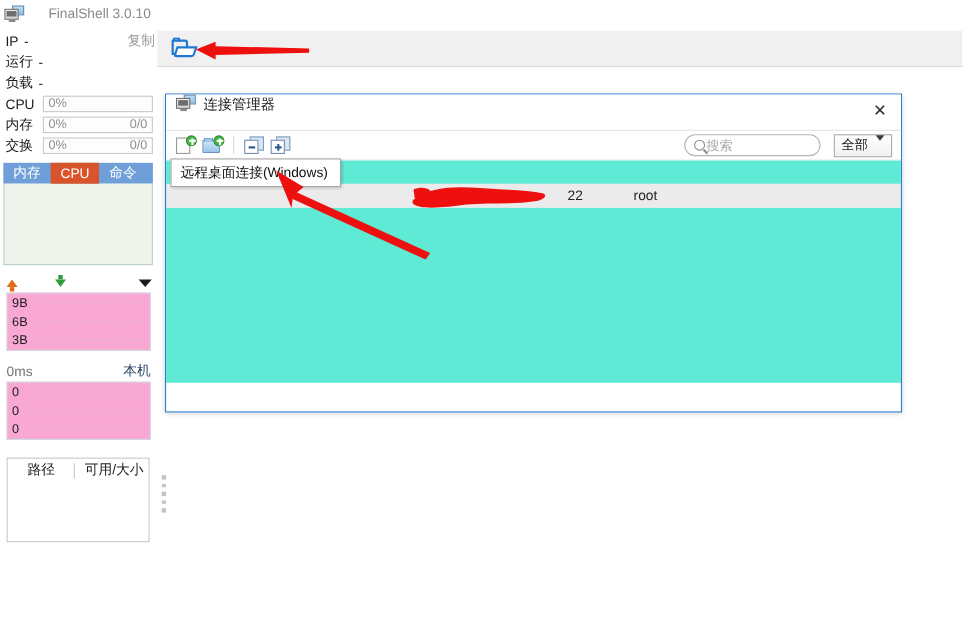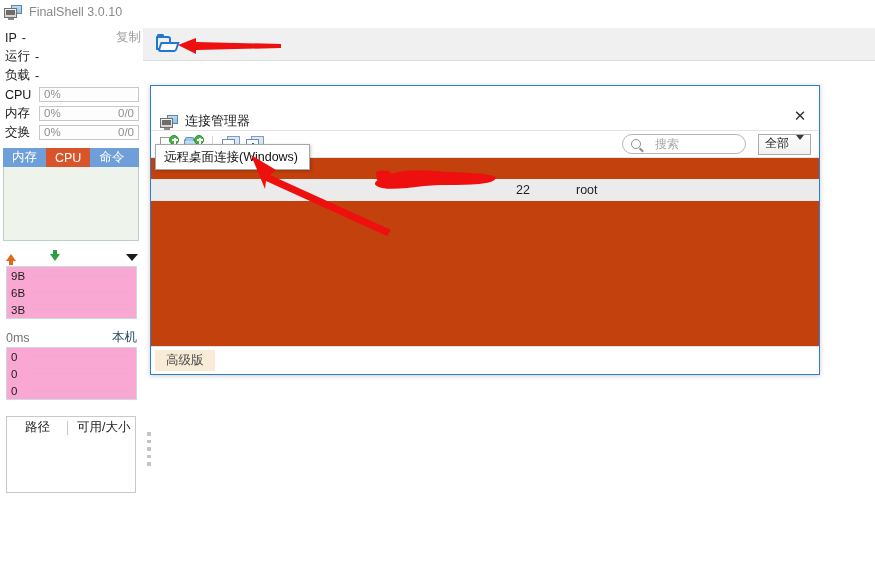--- a/index.html
+++ b/index.html
@@ -8,21 +8,21 @@
     font-family: "Liberation Sans", "DejaVu Sans", sans-serif;
     font-size: 12px;
     background: #ffffff;
     overflow: hidden;
   }
   #root { position: relative; width: 875px; height: 568px; background: #ffffff; }
 
   
   #app-titlebar {
     position: absolute; left: 0; top: 0; width: 875px; height: 24px;
-    display: flex; align-items: center; gap: 7px; padding-left: 4px;
+    display: flex; align-items: center; gap: 22px; padding-left: 4px;
     background: #ffffff;
   }
   .mon-icon { position: relative; width: 18px; height: 15px; flex: 0 0 auto; }
   .mon-icon .scr-back {
     position: absolute; right: 0; top: 0; width: 11px; height: 9px;
     background: linear-gradient(#bcdcf4,#8ec0e4); border: 1px solid #5f86a8;
   }
   .mon-icon .scr-front {
     position: absolute; left: 0; top: 3px; width: 13px; height: 10px;
     background: linear-gradient(#f4f4f4,#d2d2d2); border: 1px solid #707070;
@@ -111,21 +111,21 @@
   .folder-open-ico .tab { position: absolute; left: 1px; top: -2px; width: 7px; height: 4px; border: 2px solid #1f78d1; border-bottom: none; border-radius: 2px 2px 0 0; }
   .folder-open-ico .fr { position: absolute; left: 3px; top: 6px; width: 19px; height: 10px; border: 2px solid #1f78d1; background: #fff; transform: skewX(-18deg); border-radius: 0 0 3px 3px; }
 
   
   #dialog {
     position: absolute; left: 150px; top: 85px; width: 670px; height: 290px;
     background: #ffffff; border: 1px solid #2d7dd2;
     box-shadow: 0 1px 5px rgba(0,0,0,0.20);
   }
   #dlg-titlebar {
-    height: 45px; display: flex; align-items: flex-end; padding-left: 9px;
+    height: 33px; display: flex; align-items: flex-start; padding-left: 9px;
     border-bottom: 1px solid #e3e3e3; background: #fff;
   }
   #dlg-title-text { margin-left: 7px; font-size: 13px; color: #1a1a1a; }
   #dlg-close {
     margin-left: auto; width: 38px; height: 28px; display: flex;
     align-items: center; justify-content: center; font-size: 15px; color: #303030;
   }
   #dlg-toolbar {
     height: 27px; display: flex; align-items: center; gap: 6px;
     padding: 0 8px; border-bottom: 1px solid #e3e3e3; background: #fff;
@@ -139,35 +139,35 @@
   .tbi .plus::before { left: 2px; top: 3.5px; width: 6px; height: 2px; }
   .tbi .plus::after { left: 3.5px; top: 2px; width: 2px; height: 6px; }
   .tb-sep { width: 1px; height: 16px; background: #d6d6d6; margin: 0 3px; }
   .tbi2 { position: relative; width: 18px; height: 16px; }
   .tbi2 .shadow { position: absolute; right: 0; top: 0; width: 13px; height: 13px; background: #dbe6f2; border: 1px solid #7f9dbd; }
   .tbi2 .front { position: absolute; left: 0; bottom: 0; width: 13px; height: 13px; background: #fff; border: 1px solid #6f8fb2; }
   .tbi2 .front::before { content:""; position:absolute; left: 2.5px; top: 5px; width: 6px; height: 1.5px; background: #2b5f94; }
   .tbi2.expand .front::after { content:""; position:absolute; left: 5px; top: 2.5px; width: 1.5px; height: 6px; background: #2b5f94; }
 
   #dlg-search {
-    margin-left: auto; display: flex; align-items: center; gap: 14px;
+    margin-left: auto; display: flex; align-items: center; gap: 1px;
     width: 124px; height: 20px; border: 1px solid #b5b5b5; border-radius: 10px;
     background: #fff; padding: 0 8px;
   }
   #dlg-search .sico { width: 10px; height: 10px; border: 1.6px solid #8e8e8e; border-radius: 50%; position: relative; flex: 0 0 auto; }
   #dlg-search .sico::after { content:""; position:absolute; right:-4px; bottom:-3px; width:5px; height:1.6px; background:#8e8e8e; transform: rotate(45deg); }
   #dlg-search .sph { color: #a9a9a9; font-size: 12px; }
   #dlg-filter {
     margin-left: 6px; width: 53px; height: 21px; border: 1px solid #ababab;
     background: linear-gradient(#fefefe,#f1f1f1); display: flex; align-items: flex-start;
     padding: 0 6px; font-size: 12px; color: #1a1a1a;
   }
   #dlg-filter .fcaret { margin-left: auto; width:0;height:0; border-left:4px solid transparent; border-right:4px solid transparent; border-top:5px solid #3b3b3b; }
 
-  #dlg-list { position: relative; height: 202px; background: #c2410c; overflow: hidden; }
+  #dlg-list { position: relative; height: 202px; background: #5eead4; overflow: hidden; }
   .list-row { display: flex; align-items: center; height: 22px; background: #ebebeb; font-size: 12.5px; color: #1f1f1f; }
   .lr-name { width: 365px; }
   .lr-port { width: 60px; }
   .lr-user { width: 80px; }
 
   #dlg-footer { position: absolute; left: 0; bottom: 0; width: 100%; height: 28px; border-top: 1px solid #e0e0e0; background:#fff; }
   #adv-btn {
     position: absolute; left: 4px; top: 3px; height: 21px; padding: 0 11px;
     background: #f8ecd6; display: flex; align-items: center;
     font-size: 12.5px; color: #4b4b4b;
@@ -350,23 +350,20 @@
 
     <div id="dlg-list">
       <div style="height:21px"></div>
       <div class="list-row">
         <span class="lr-name"></span>
         <span class="lr-port">22</span>
         <span class="lr-user">root</span>
       </div>
     </div>
 
-    <div id="dlg-footer">
-      <span id="adv-btn">高级版</span>
-    </div>
   </div>
 
   <div id="ctx-menu">
     <div class="ctx-item">远程桌面连接(Windows)</div>
   </div>
 
   <svg id="annotations" viewBox="0 0 875 568" xmlns="http://www.w3.org/2000/svg">
 
     <g>
       <path d="M178,45 L196,38 L196,42 L281,44 L281,48 L196,50 L196,54 Z" fill="#ee0f0f"></path>

